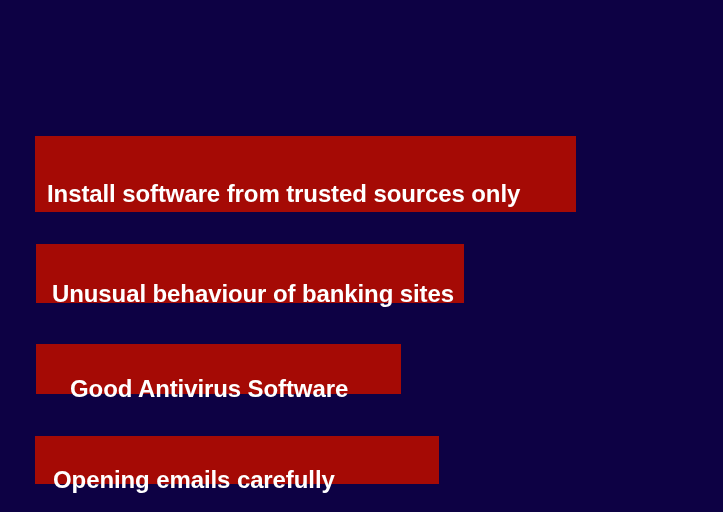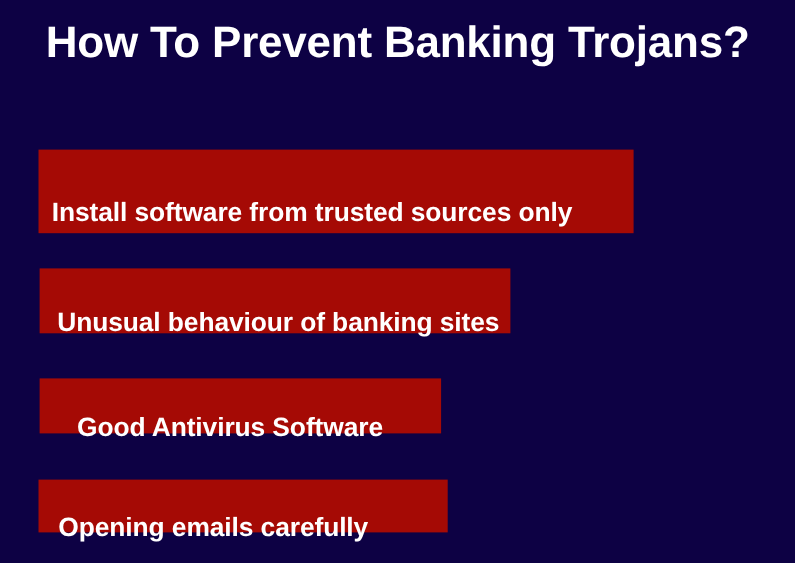--- a/index.html
+++ b/index.html
@@ -48,28 +48,27 @@
     font-size: 24px;
     line-height: 28px;
     letter-spacing: -0.1px;
     white-space: nowrap;
     margin-top: 40px;
   }
   
   #bar-1 { left: 35px;  top: 136px; width: 541px; height: 76px; padding-left: 12px; }
   #bar-2 { left: 36px;  top: 244px; width: 428px; height: 59px; padding-left: 16px;  }
   #bar-3 { left: 36px;  top: 344px; width: 365px; height: 50px; padding-left: 34px; }
-  #bar-4 { left: 35px;  top: 436px; width: 372px; height: 48px; padding-left: 18px; }
+  #bar-4 { left: 35px;  top: 436px; width: 404px; height: 48px; padding-left: 18px; }
 </style>
 </head>
 <body>
 
 <div id="slide">
 
-  <div id="slide-title">How To Prevent Banking Trojans?</div>
 
   <div class="bar" id="bar-1">
     <span class="bar-label">Install software from trusted sources only</span>
   </div>
 
   <div class="bar" id="bar-2">
     <span class="bar-label">Unusual behaviour of banking sites</span>
   </div>
 
   <div class="bar" id="bar-3">

